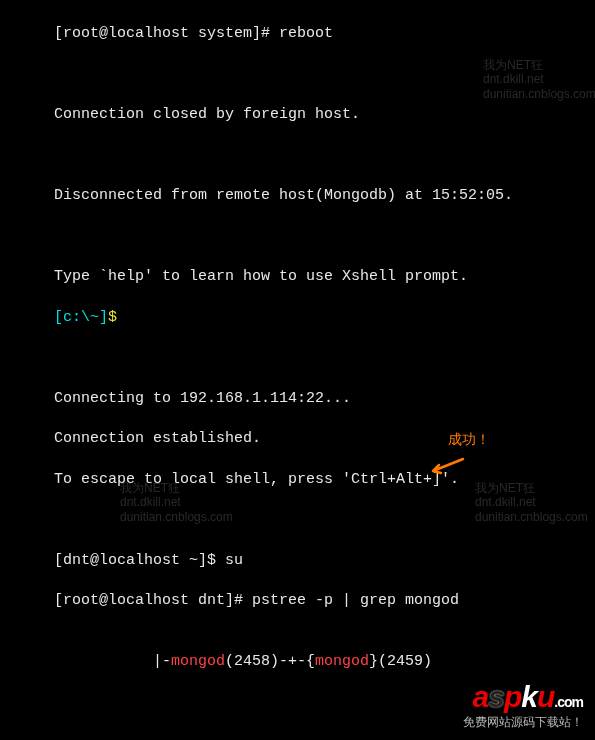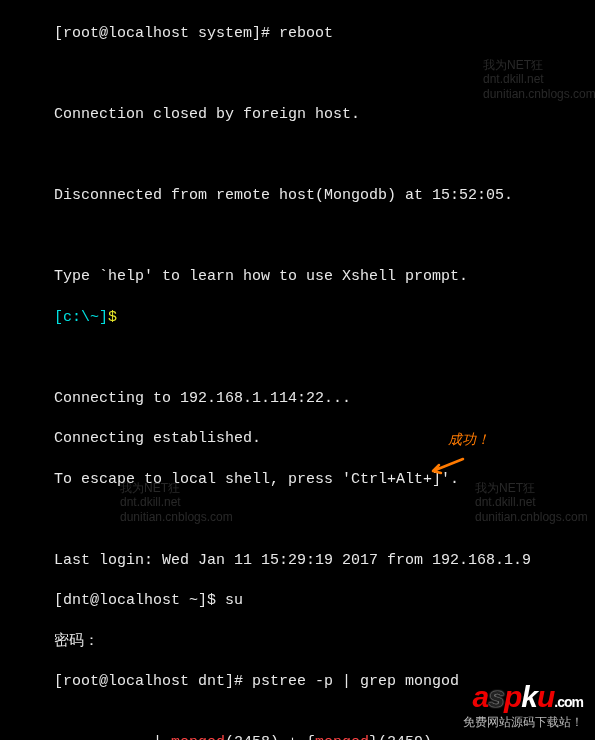--- a/index.html
+++ b/index.html
@@ -23,21 +23,20 @@
   .red { color: #f44; }
   .cyan { color: #00e0e0; }
   .yellow { color: #e8e82a; }
   .annotation {
     position: absolute;
     right: 105px;
     top: 430px;
     color: #ff7a00;
     font-family: "Microsoft YaHei", sans-serif;
     font-size: 14px;
-    font-style: italic;
   }
   .arrow {
     position: absolute;
     right: 130px;
     top: 455px;
   }
   .watermark {
     position: absolute;
     color: rgba(160,160,160,0.25);
     font-family: "Microsoft YaHei", Arial, sans-serif;
@@ -84,26 +83,24 @@
 <div class="line"><span>[root@localhost system]# </span><span>reboot</span></div>
 <div class="line"> </div>
 <div class="line">Connection closed by foreign host.</div>
 <div class="line"> </div>
 <div class="line">Disconnected from remote host(Mongodb) at 15:52:05.</div>
 <div class="line"> </div>
 <div class="line">Type `help' to learn how to use Xshell prompt.</div>
 <div class="line"><span class="cyan">[c:\~]</span><span class="yellow">$</span></div>
 <div class="line"> </div>
 <div class="line">Connecting to 192.168.1.114:22...</div>
-<div class="line">Connecting established.</div>
+<div class="line">Connection established.</div>
 <div class="line">To escape to local shell, press 'Ctrl+Alt+]'.</div>
 <div class="line"> </div>
-<div class="line">Last login: Wed Jan 11 15:29:19 2017 from 192.168.1.9</div>
 <div class="line"><span>[dnt@localhost ~]$ </span><span>su</span></div>
-<div class="line">密码：</div>
 <div class="line"><span>[root@localhost dnt]# </span><span>pstree -p | grep mongod</span></div>
 
 <div class="line"><span>           |-</span><span class="red">mongod</span><span>(2458)-+-{</span><span class="red">mongod</span><span>}(2459)</span></div>
 
 
 
 
 </div>
 
 <div class="annotation">成功！</div>

